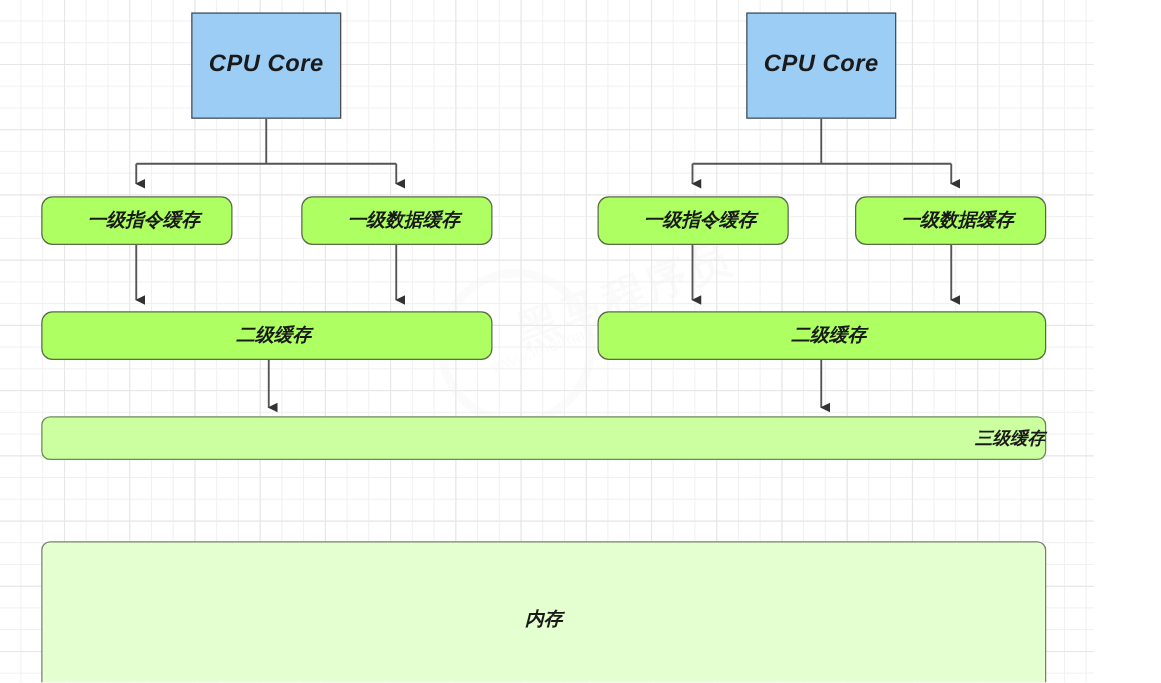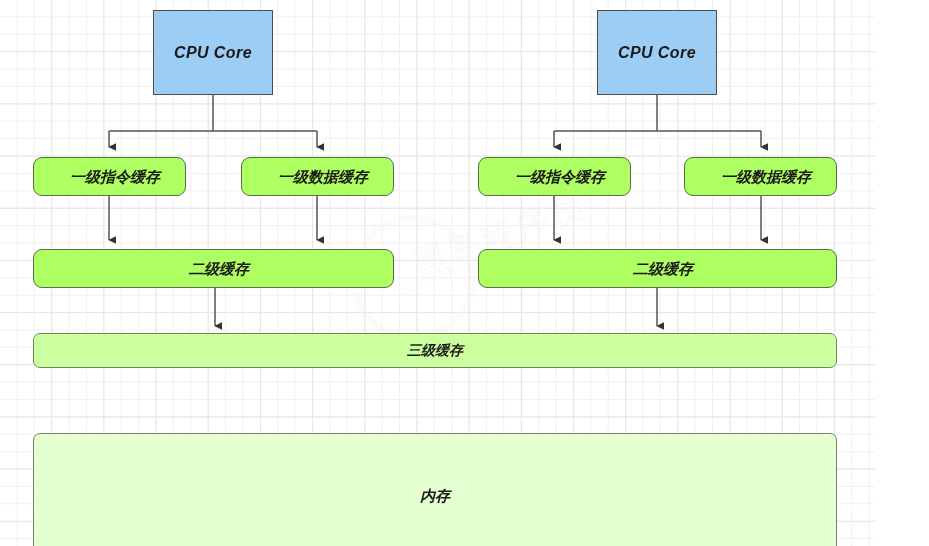--- a/index.html
+++ b/index.html
@@ -84,21 +84,21 @@
     justify-content: center;
     color: #1a1a1a;
     font-style: italic;
     font-weight: bold;
     text-align: center;
     line-height: 1.2;
   }
   .node.cpu {
     background: #9CCDF5;
     border: 1.6px solid #4d4d4d;
-    font-size: 16px;
+    font-size: 19px;
     letter-spacing: 0.4px;
   }
   .node.l1, .node.l2 {
     background: #AEFF62;
     border: 1.6px solid #5b6b4a;
     border-radius: 9px;
     font-size: 15px;
     padding-left: 11px;
   }
   .node.l3 {
@@ -186,21 +186,21 @@
     <span>一级数据缓存</span>
   </div>
 
   <div class="node l2" style="left:33px; top:249px; width:361px; height:39px;">
     <span>二级缓存</span>
   </div>
   <div class="node l2" style="left:478px; top:249px; width:359px; height:39px;">
     <span>二级缓存</span>
   </div>
 
-  <div class="node l3" style="left:33px; top:333px; width:804px; height:35px;">
+  <div class="node l3" style="left:33px; top:333px; width:804px; height:35px;justify-content:flex-end;">
     <span>三级缓存</span>
   </div>
 
   <div class="node mem" style="left:33px; top:433px; width:804px; height:125px;">
     <span>内存</span>
   </div>
 
 </div>
 
 </body></html>

